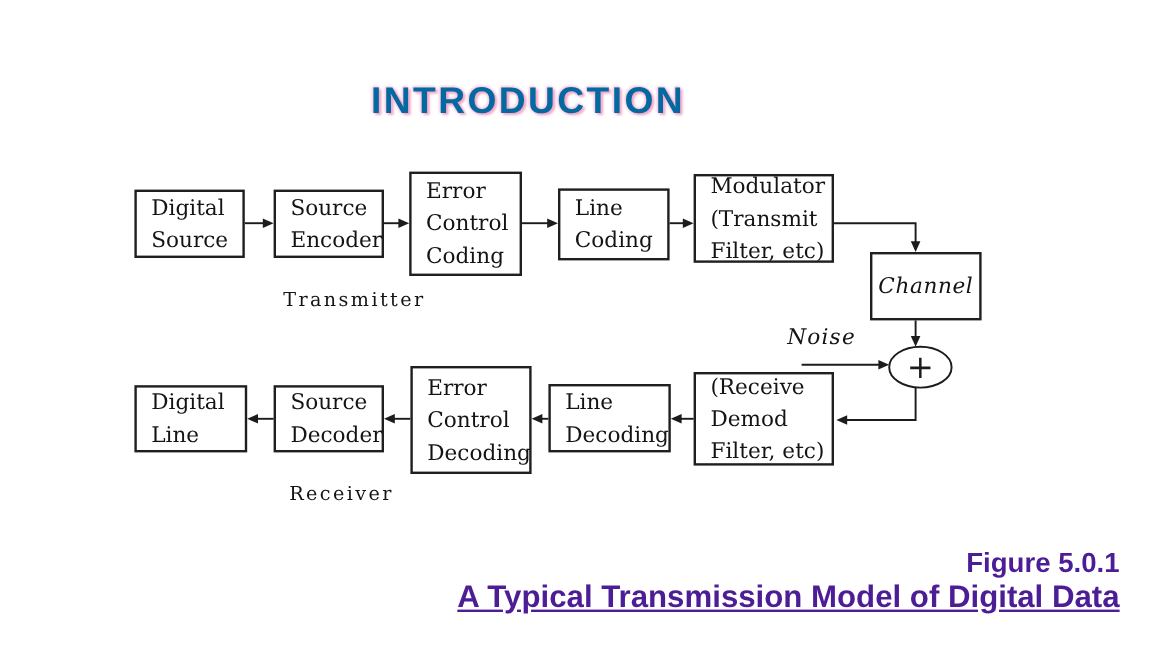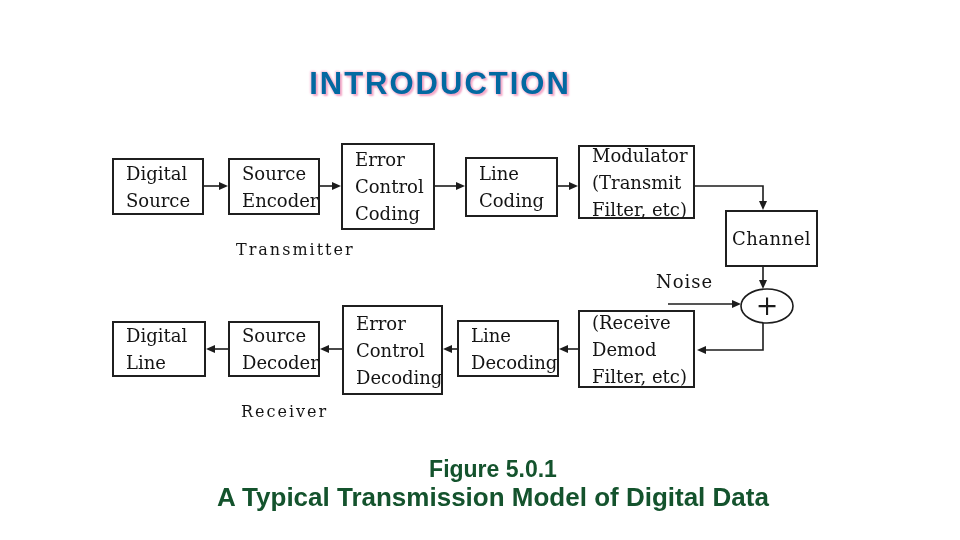--- a/index.html
+++ b/index.html
@@ -13,33 +13,33 @@
     color:#0369a1;
     text-shadow:2px 2px 2px #F4A8C8,-1px -1px 2px #F9CDE0,0 0 3px #F4A8C8;
   }
   .box{
     position:absolute;box-sizing:border-box;border:2px solid #1f1f1f;background:#fff;
     display:flex;flex-direction:column;justify-content:center;
     padding-left:12px;color:#141414;
     font-family:"DejaVu Serif",serif;font-size:18px;
   }
   .box span{line-height:27px;white-space:nowrap;}
-  .box.center{padding-left:0;align-items:center;text-align:center;letter-spacing:0.5px;}
+  .box.center{padding-left:0;align-items:center;text-align:center;letter-spacing:0.5px;font-style:italic;}
   .dlabel{
     position:absolute;color:#141414;font-family:"DejaVu Serif",serif;
     font-size:16px;letter-spacing:2px;white-space:nowrap;
   }
-  .dlabel.small{font-size:18px;letter-spacing:1px;}
+  .dlabel.small{font-size:18px;letter-spacing:1px;font-style:italic;}
   .connectors{position:absolute;left:0;top:0;pointer-events:none;}
   .caption{
-    position:absolute;left:53px;top:455px;width:880px;text-align:center;
-    color:#14532d;font-weight:bold;line-height:28px;
+    position:absolute;left:53px;top:455px;width:880px;text-align:right;
+    color:#4c1d95;font-weight:bold;line-height:28px;
   }
   .caption .l1{font-size:23px;display:block;}
-  .caption .l2{font-size:26px;display:block;}
+  .caption .l2{font-size:26px;display:block;text-decoration:underline;}
 </style>
 </head>
 <body>
 
 <div class="slide">
 
   <h1 class="title">INTRODUCTION</h1>
 
   <div class="box" style="left:112px;top:158px;width:92px;height:57px">
     <span>Digital</span>

